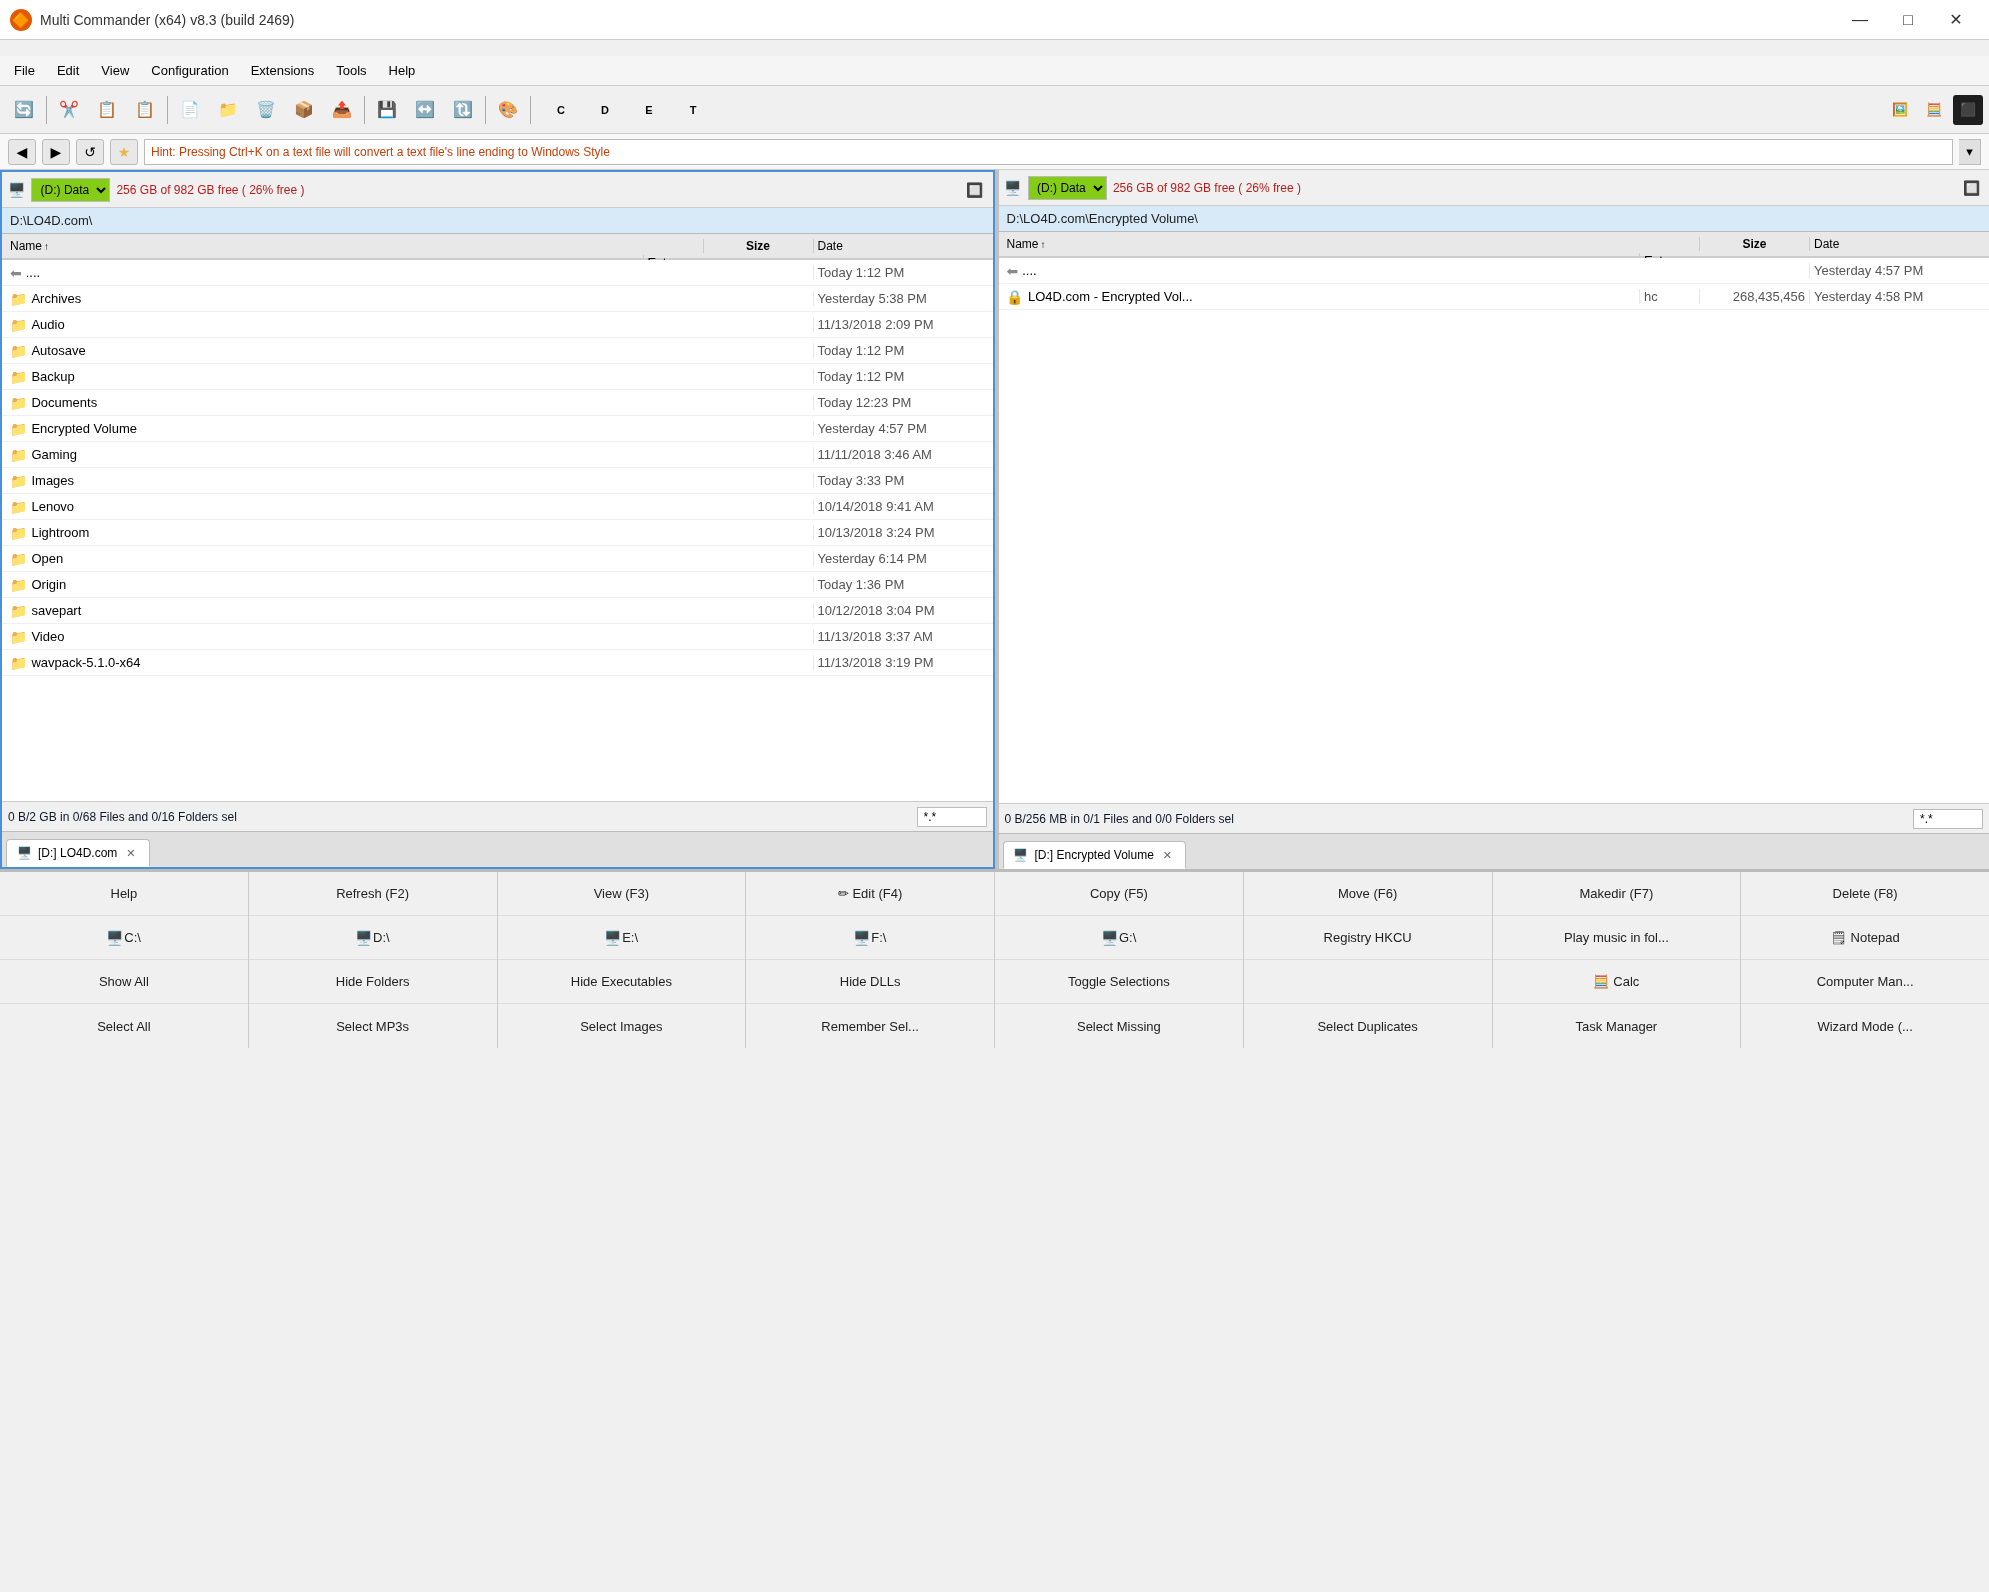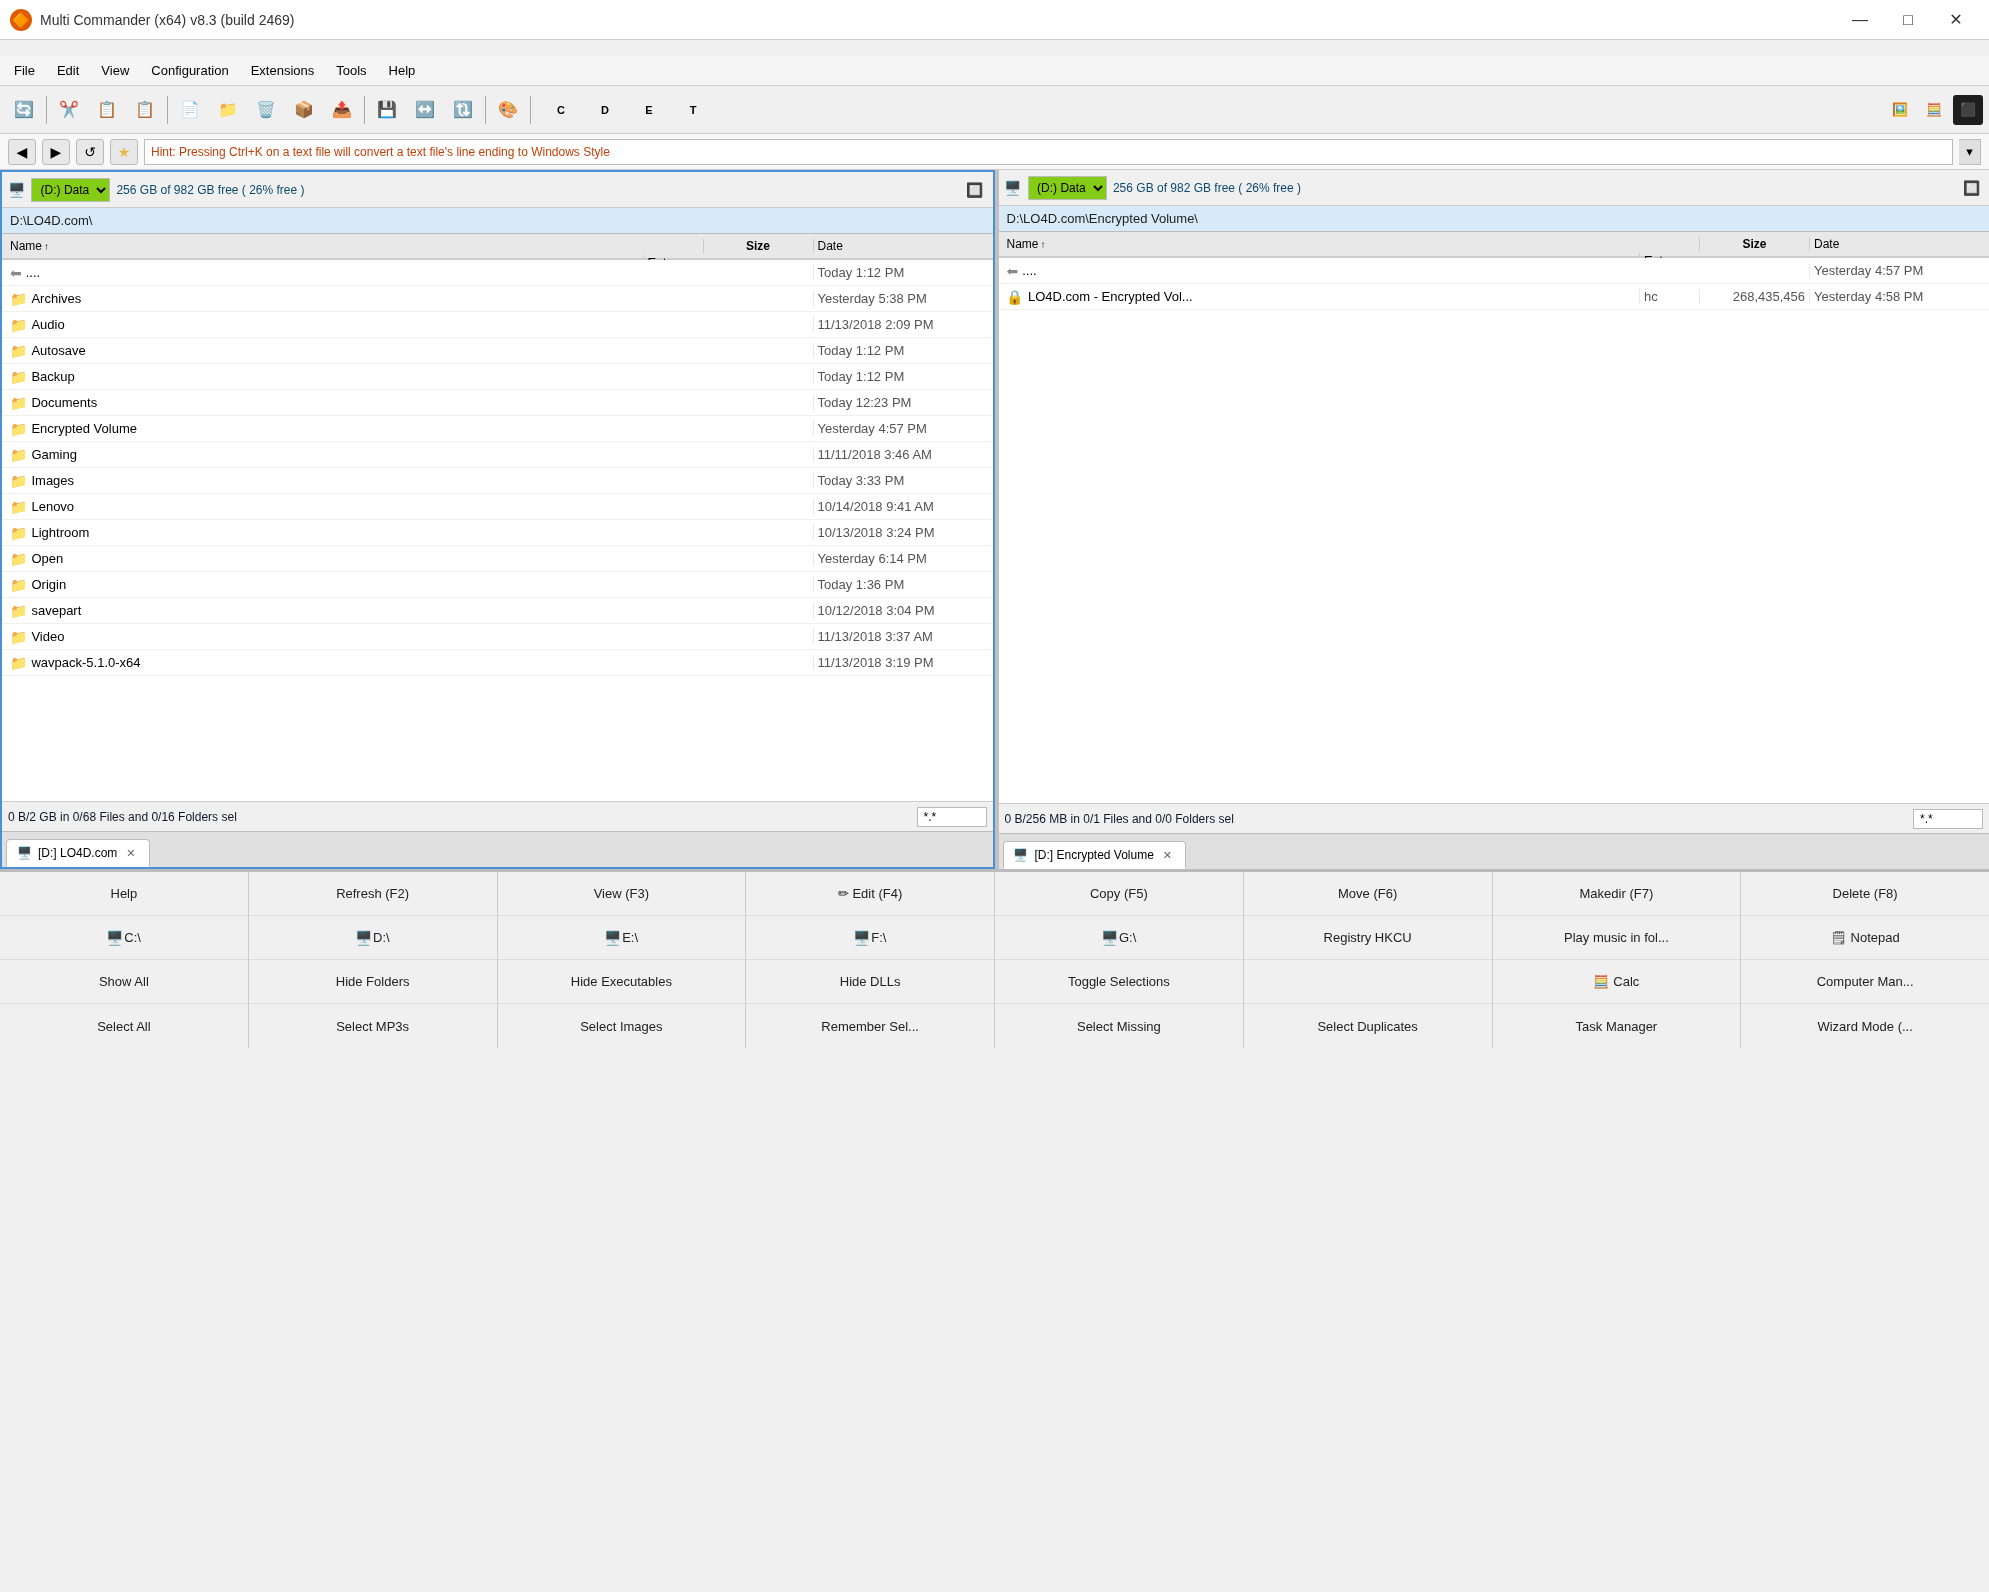--- a/index.html
+++ b/index.html
@@ -189,21 +189,21 @@
       background: #84cc16;
       border: 1px solid #bbb;
       padding: 2px 4px;
       font-size: 12px;
       cursor: pointer;
       height: 24px;
       text-align: center;
     }
     .free-space {
       font-size: 12px;
-      color: #0c4a6e;
+      color: #b91c1c;
       flex: 1;
     }
     .panel-icon-btn {
       width: 22px;
       height: 22px;
       display: flex;
       align-items: center;
       justify-content: center;
       cursor: pointer;
       font-size: 14px;

